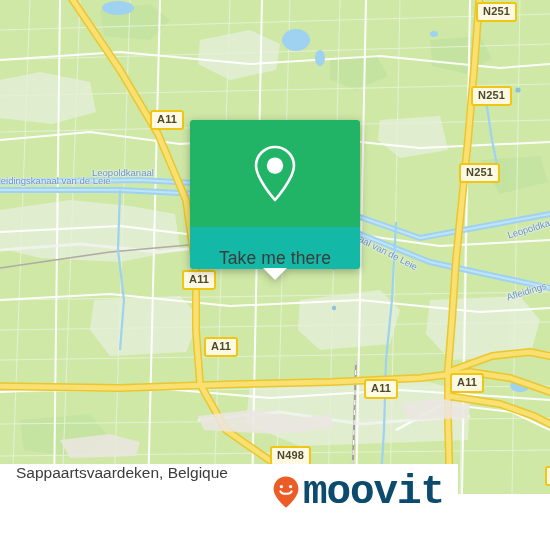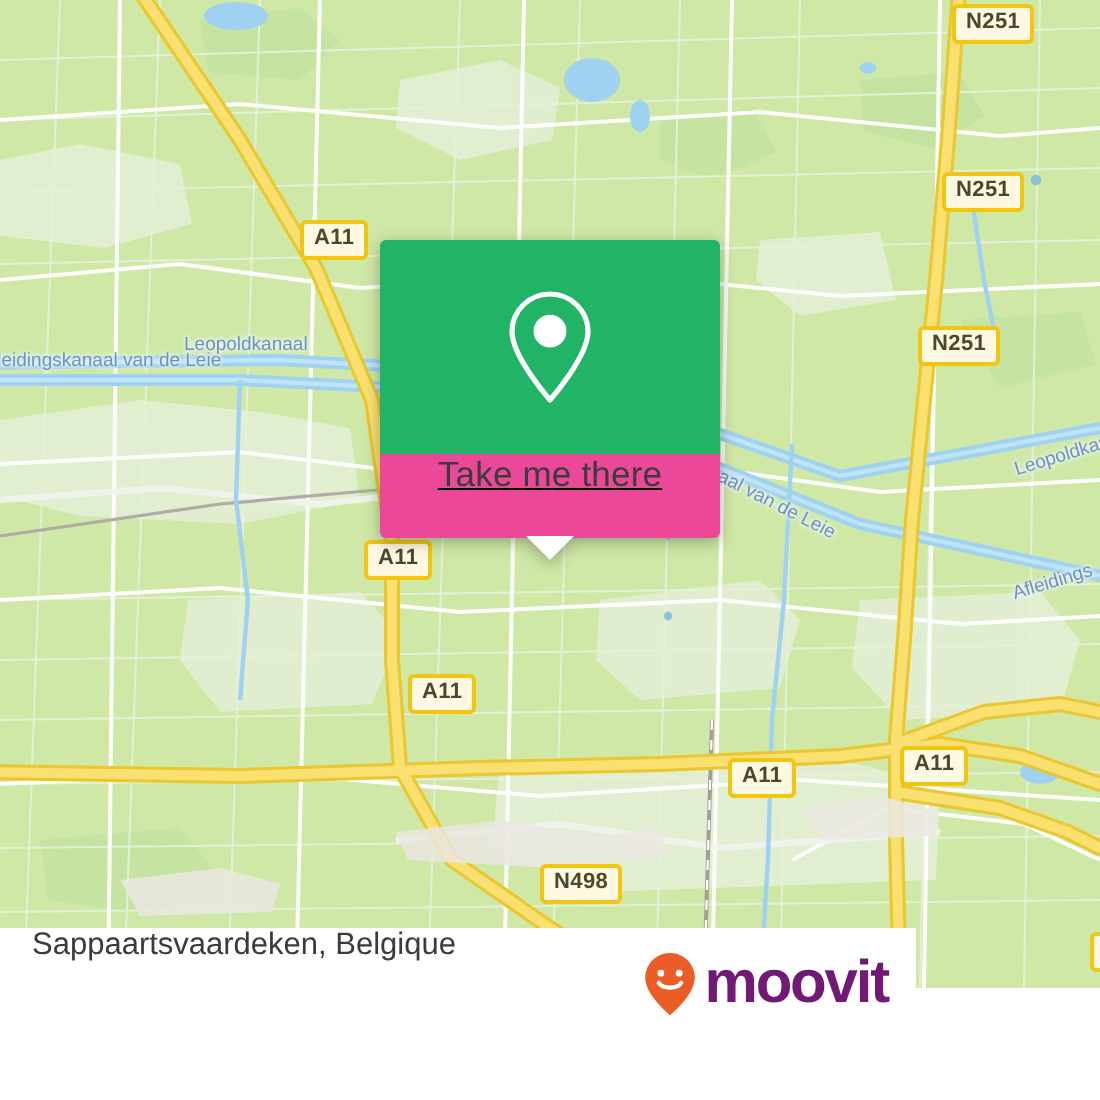--- a/index.html
+++ b/index.html
@@ -84,28 +84,27 @@
   }
   #callout-top {
     background: #22b466;
     height: 107px;
     border-radius: 3px 3px 0 0;
     display: flex;
     align-items: center;
     justify-content: center;
   }
   #callout-bottom {
-    background: #ec4899;
+    background: #14b8a6;
     height: 42px;
     border-radius: 0 0 3px 3px;
     display: flex;
-    align-items: flex-start;
+    align-items: flex-end;
     justify-content: center;
     position: relative;
-    text-decoration: underline;
   }
   #callout-label {
     color: #3c3c3c;
     font-size: 17.5px;
     font-family: "Liberation Sans", sans-serif;
     letter-spacing: .1px;
   }
   #callout-tail {
     position: absolute;
     left: 50%;
@@ -137,25 +136,25 @@
     font-size: 15.5px;
     font-family: "Liberation Sans", sans-serif;
     white-space: nowrap;
   }
   #brand {
     display: flex;
     align-items: center;
     gap: 2px;
   }
   #brand-text {
-    color: #701a75;
-    font-size: 30px;
+    color: #0c4a6e;
+    font-size: 41px;
     font-weight: bold;
     letter-spacing: -1.1px;
-    font-family: Liberation Sans, sans-serif;
+    font-family: Liberation Mono, monospace;
     line-height: 30px;
   }
 </style>
 </head>
 <body>
 
 <div id="app">
 
   <div id="map">
     <svg class="map-svg" viewBox="0 0 550 494">
@@ -295,21 +294,21 @@
     <div class="water-label" style="left:505px; top:292px; transform:rotate(-17deg); transform-origin:left top;">Afleidings</div>
 
     <div class="shield" style="left:464px; top:2px;">N251</div>
     <div class="shield" style="left:459px; top:86px;">N251</div>
     <div class="shield" style="left:447px; top:163px;">N251</div>
     <div class="shield" style="left:138px; top:110px;">A11</div>
     <div class="shield" style="left:170px; top:270px;">A11</div>
     <div class="shield" style="left:192px; top:337px;">A11</div>
     <div class="shield" style="left:352px; top:379px;">A11</div>
     <div class="shield" style="left:438px; top:373px;">A11</div>
-    <div class="shield" style="left:258px; top:432px;">N498</div>
+    <div class="shield" style="left:258px; top:446px;">N498</div>
     <div class="shield" style="left:533px; top:466px;">N4</div>
 
 
     <div id="callout">
       <div id="callout-top">
         <svg width="54" height="62" viewBox="0 0 54 62">
           <path d="M27 4 C16.5 4 8 12.4 8 22.8 C8 35.5 27 57 27 57 C27 57 46 35.5 46 22.8 C46 12.4 37.5 4 27 4 Z" fill="none" stroke="#ffffff" stroke-width="2.6" stroke-linejoin="round"></path>
           <circle cx="27" cy="22.6" r="8.2" fill="#ffffff"></circle>
         </svg>
       </div>

